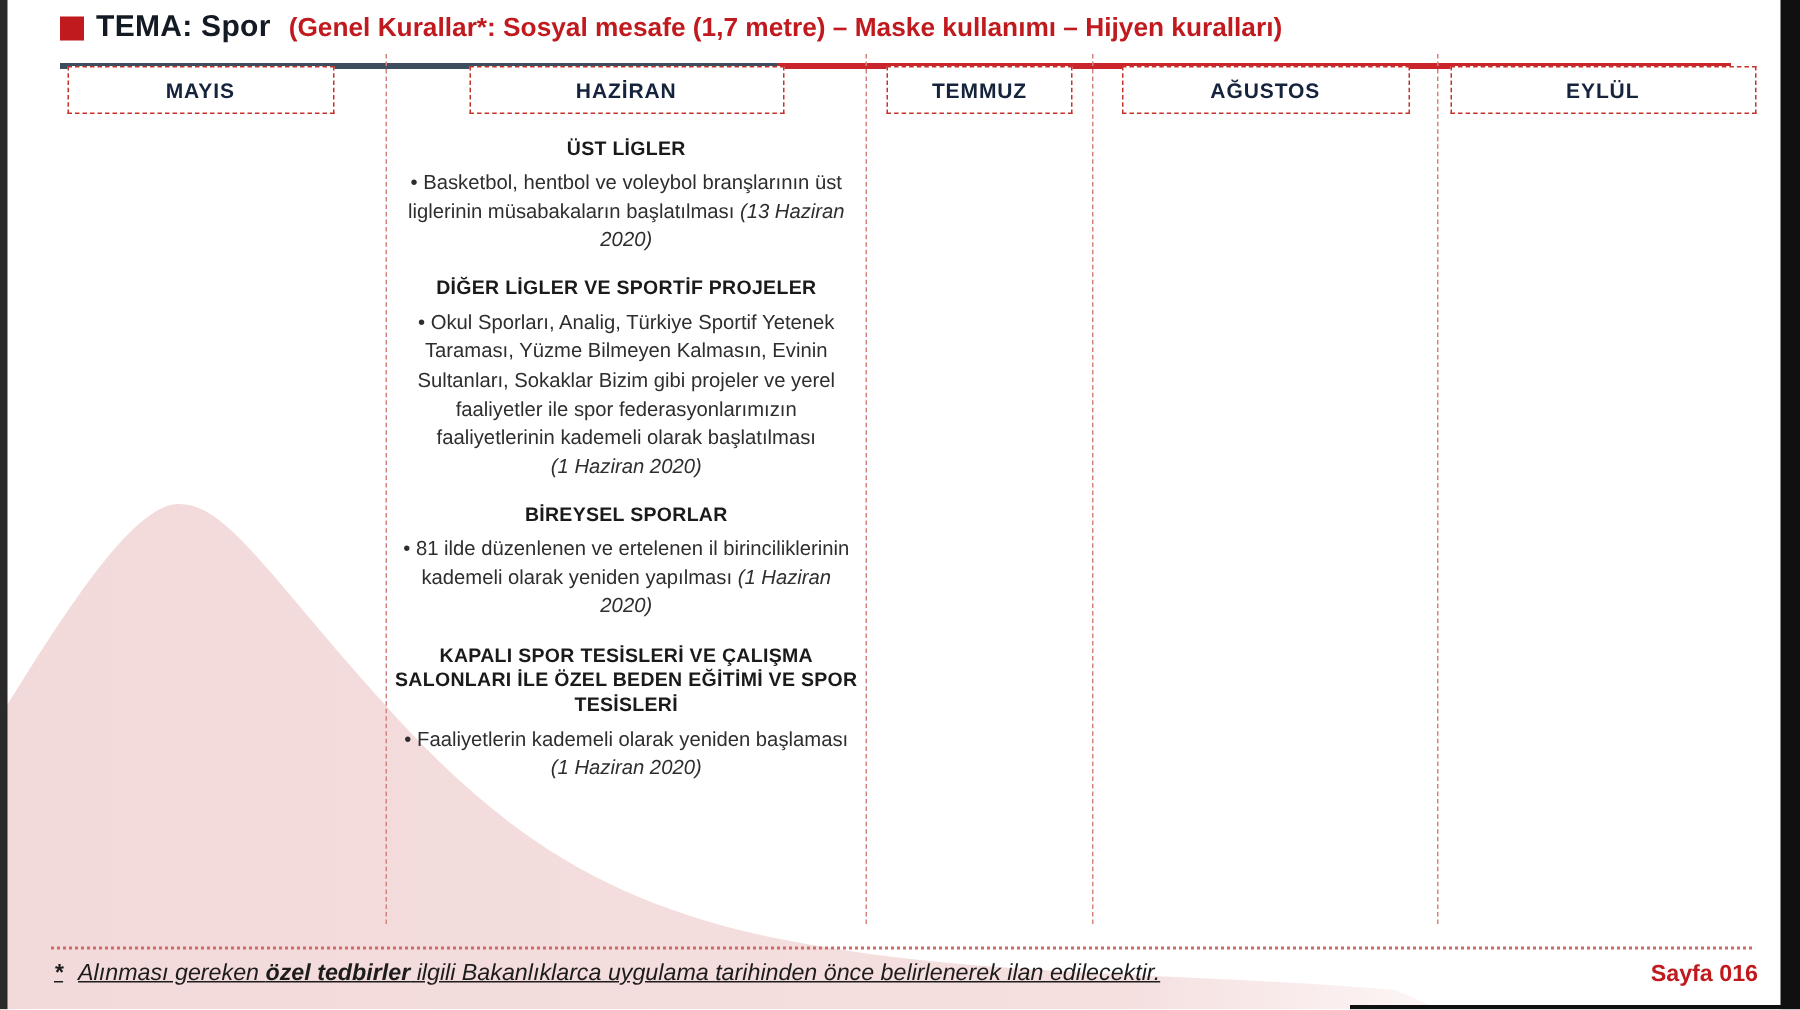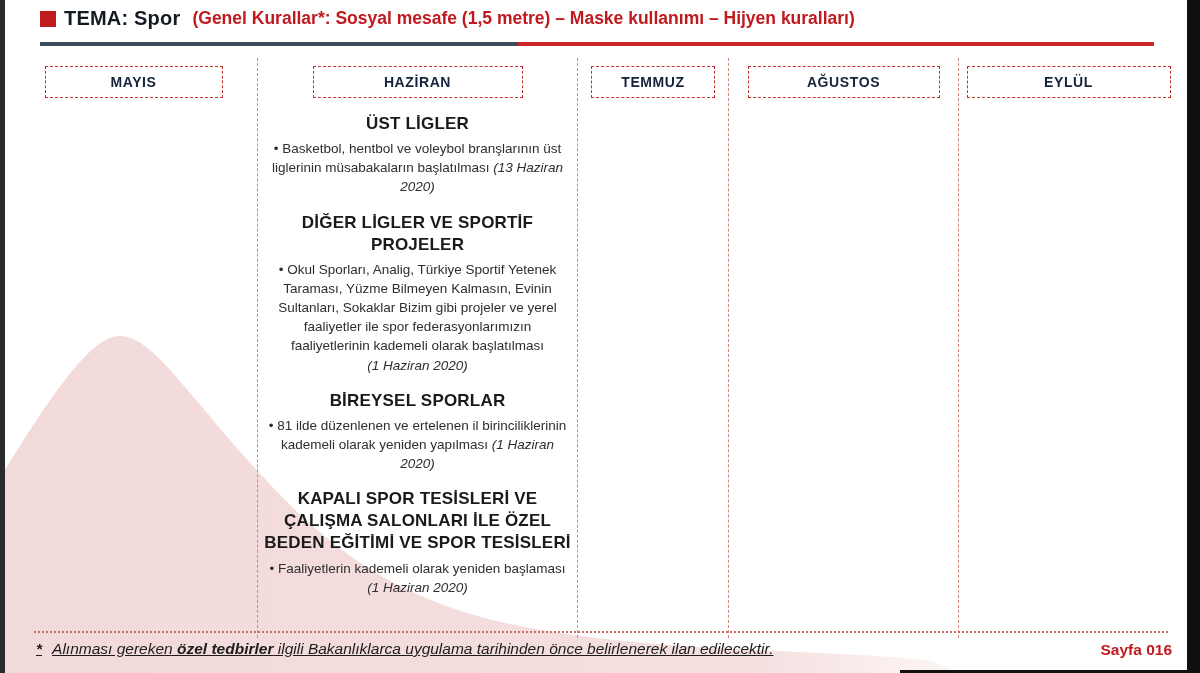--- a/index.html
+++ b/index.html
@@ -16,42 +16,42 @@
   
   .header { position:absolute; left:40px; top:7px; display:flex; align-items:center; gap:8px; white-space:nowrap; }
   .title-bullet { width:16px; height:16px; background:#c0191e; display:inline-block; }
   .title-main { font-size:20px; font-weight:bold; color:#141a24; letter-spacing:0.2px; }
   .title-rules { font-size:17.5px; font-weight:bold; color:#c0191e; margin-left:4px; }
 
   .rule-dark { position:absolute; left:40px;  top:42px; width:478px; height:4px; background:#3d4d5e; }
   .rule-red  { position:absolute; left:518px; top:42px; width:636px; height:4px; background:#c9252b; }
 
   
-  .columns { position:absolute; left:10px; top:58px; height:580px; display:flex; }
+  .columns { position:absolute; left:10px; top:36px; height:580px; display:flex; }
   .col { box-sizing:border-box; border-right:1px dashed #d4847c; }
   .col:last-child { border-right:none; }
   .col-mayis   { width:248px; }
   .col-haziran { width:320px; }
   .col-temmuz  { width:151px; }
   .col-agustos { width:230px; }
   .col-eylul   { width:219px; }
 
   .month-box { box-sizing:border-box; margin:8px auto 0 auto; height:32px; background:#fff;
                border:1.5px dashed #c5342b; display:flex; align-items:center; justify-content:center;
                font-size:14px; font-weight:bold; color:#15233d; letter-spacing:0.6px; }
   .col-mayis   .month-box { width:178px; }
   .col-haziran .month-box { width:210px; }
   .col-temmuz  .month-box { width:124px; }
   .col-agustos .month-box { width:192px; }
   .col-eylul   .month-box { width:204px; }
 
   
   .content { padding:0 5px; text-align:center; color:#2e2e2e; }
   .section { margin-top:15px; }
-  .section h3 { margin:0 0 2px 0; font-size:17px; font-weight:bold; color:#1a1a1a; line-height:1.3; letter-spacing:0.2px; }
+  .section h3 { margin:0 0 2px 0; font-size:13px; font-weight:bold; color:#1a1a1a; line-height:1.3; letter-spacing:0.2px; }
   .bullet { margin:4px 0 12px 0; font-size:13.5px; line-height:1.42; }
   .date { font-style:italic; }
   .date.block { display:block; }
 
   
   .footer-line { position:absolute; left:34px; width:1134px; top:631px; border-top:2px dotted #cf6a66; }
   .footer-note { position:absolute; left:36px; top:640px; font-style:italic; font-size:15.5px; color:#1c1c1c;text-decoration:underline; }
   .footer-note .ast { font-weight:bold; margin-right:10px; }
   .footer-note .bold { font-weight:bold; }
   .page-num { position:absolute; right:28px; top:641px; font-size:15.5px; font-weight:bold; color:#c0191e; }
@@ -74,21 +74,21 @@
              L960,673 L0,673 Z" fill="url(#fadeRight)"></path>
   </svg>
 
   <div class="edge-left"></div>
   <div class="edge-right"></div>
   <div class="edge-bottom"></div>
 
   <div class="header">
     <span class="title-bullet"></span>
     <span class="title-main">TEMA: Spor</span>
-    <span class="title-rules">(Genel Kurallar*: Sosyal mesafe (1,5 metre) – Maske kullanımı – Hijyen kuralları)</span>
+    <span class="title-rules">(Genel Kurallar*: Sosyal mesafe (1,7 metre) – Maske kullanımı – Hijyen kuralları)</span>
   </div>
   <div class="rule-dark"></div>
   <div class="rule-red"></div>
 
   <div class="columns">
 
     <div class="col col-mayis">
       <div class="month-box">MAYIS</div>
     </div>
 

